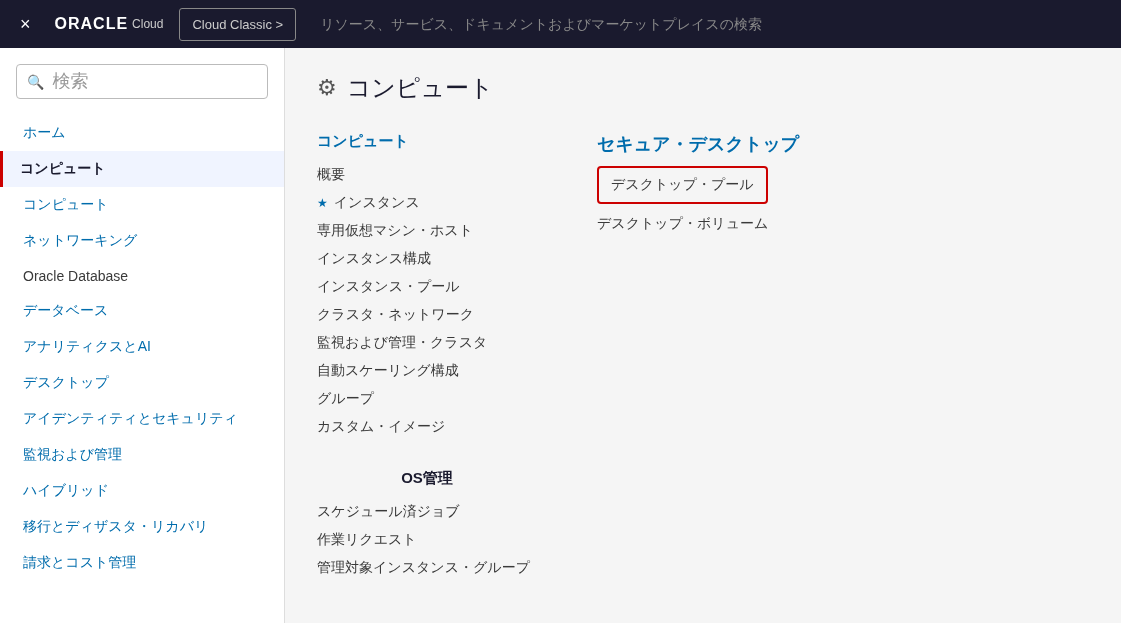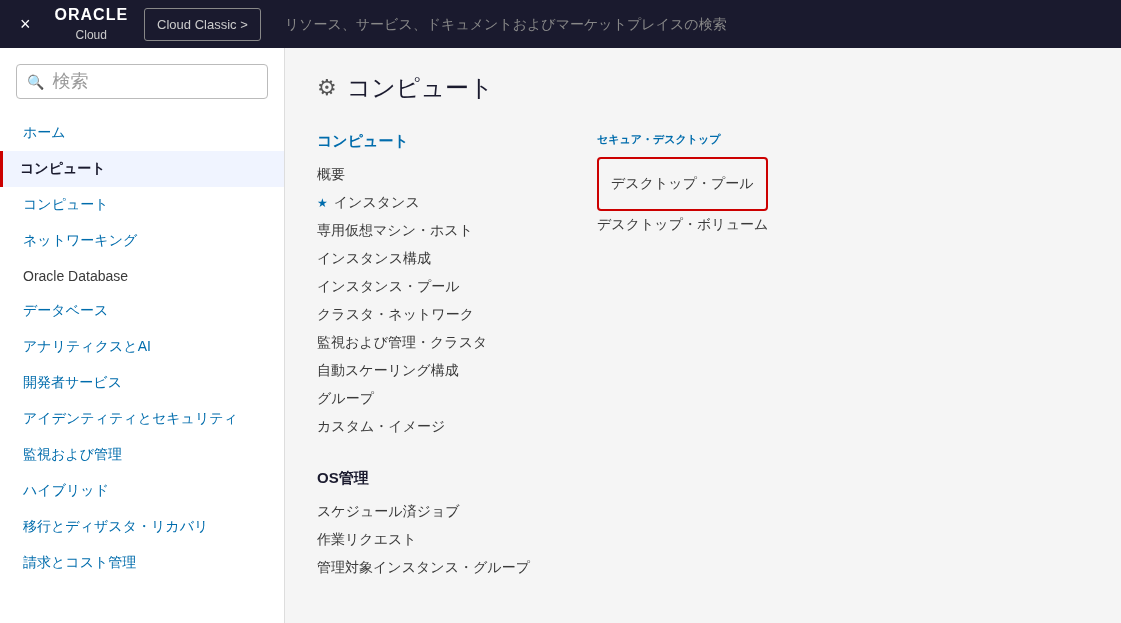--- a/index.html
+++ b/index.html
@@ -17,21 +17,20 @@
     .topbar-close {
       color: #fff;
       font-size: 18px;
       cursor: pointer;
       padding: 4px 8px;
     }
     .oracle-logo {
       display: flex;
       align-items: center;
       gap: 4px;
-      flex-direction: column;
     }
     .oracle-logo-text {
       color: #fff;
       font-size: 16px;
       font-weight: 700;
       letter-spacing: 1px;
     }
     .oracle-logo-cloud {
       color: #ccc;
       font-size: 12px;
@@ -159,41 +158,43 @@
     }
     .menu-item.has-star::before {
       content: '★';
       color: #006cac;
       font-size: 12px;
     }
 
     
     .menu-section-right { min-width: 200px; }
     .menu-section-title-right {
-      font-size: 11px;
+      font-size: 18px;
       font-weight: 700;
       color: #006cac;
       margin-bottom: 10px;
     }
     .highlighted-item {
       border: 2px solid #cc0000;
       border-radius: 4px;
-      padding: 16px 12px;
+      padding: 8px 12px;
       display: inline-block;
       cursor: pointer;
       color: #3a3a3a;
       font-size: 14px;
+      margin-bottom: 6px;
     }
 
     .os-section { margin-top: 28px; }
     .os-section-title {
       font-size: 15px;
       font-weight: 700;
       color: #1a1a2e;
       margin-bottom: 10px;
+      text-align: center;
     }
   </style>
 </head>
 <body>
 
 <div class="topbar">
   <span class="topbar-close">×</span>
   <div class="oracle-logo">
     <span class="oracle-logo-text">ORACLE</span>
     <span class="oracle-logo-cloud">Cloud</span>
@@ -210,21 +211,21 @@
       <input type="text" placeholder="検索" style="">
     </div>
     <ul class="sidebar-nav" id="sidebar-nav-list">
         <li class="link">ホーム</li>
         <li class="active">コンピュート</li>
         <li class="link">コンピュート</li>
         <li class="link">ネットワーキング</li>
         <li class="link-dark">Oracle Database</li>
         <li class="link">データベース</li>
         <li class="link">アナリティクスとAI</li>
-        <li class="link">開発者サービス</li>
+        <li class="link">デスクトップ</li>
         <li class="link">アイデンティティとセキュリティ</li>
         <li class="link">監視および管理</li>
         <li class="link">ハイブリッド</li>
         <li class="link">移行とディザスタ・リカバリ</li>
         <li class="link">請求とコスト管理</li>
       </ul>
   </nav>
 
   <div class="content">
     <div class="page-title">

